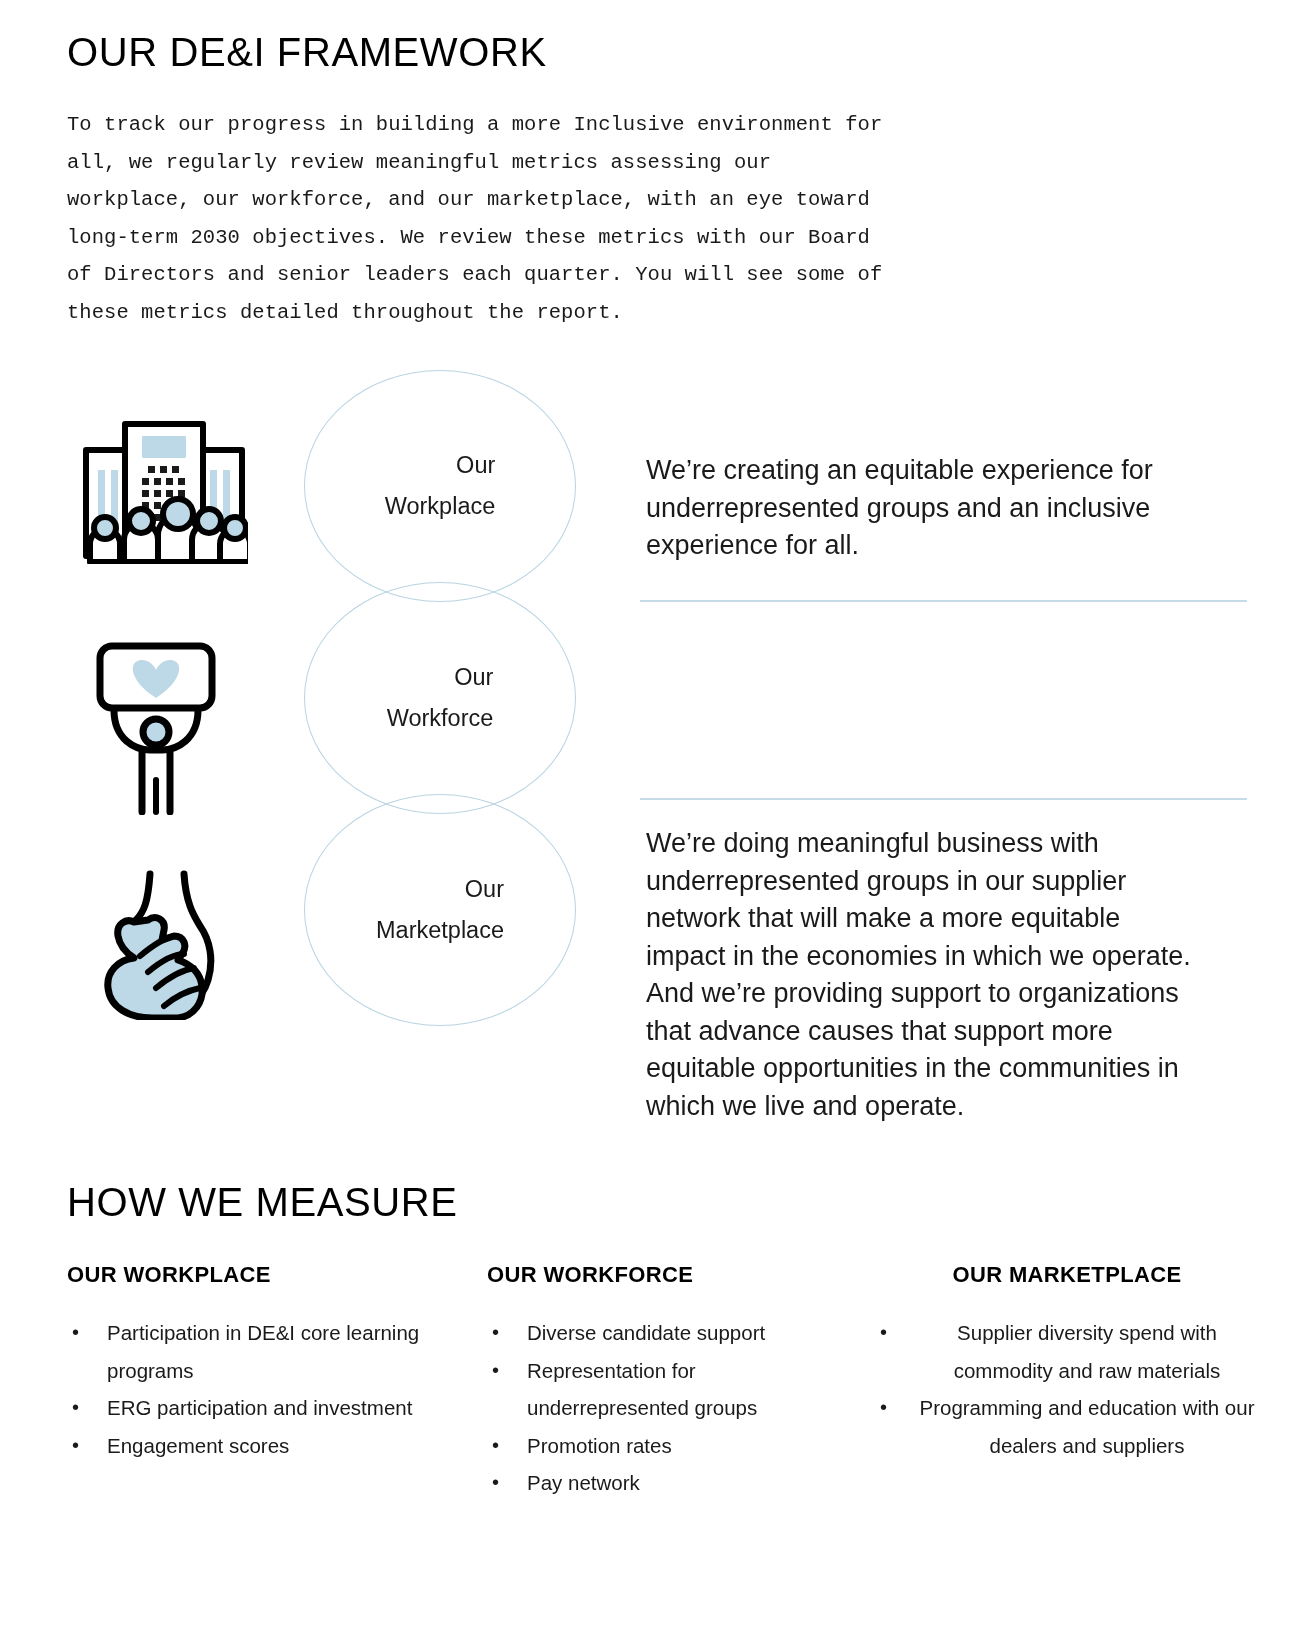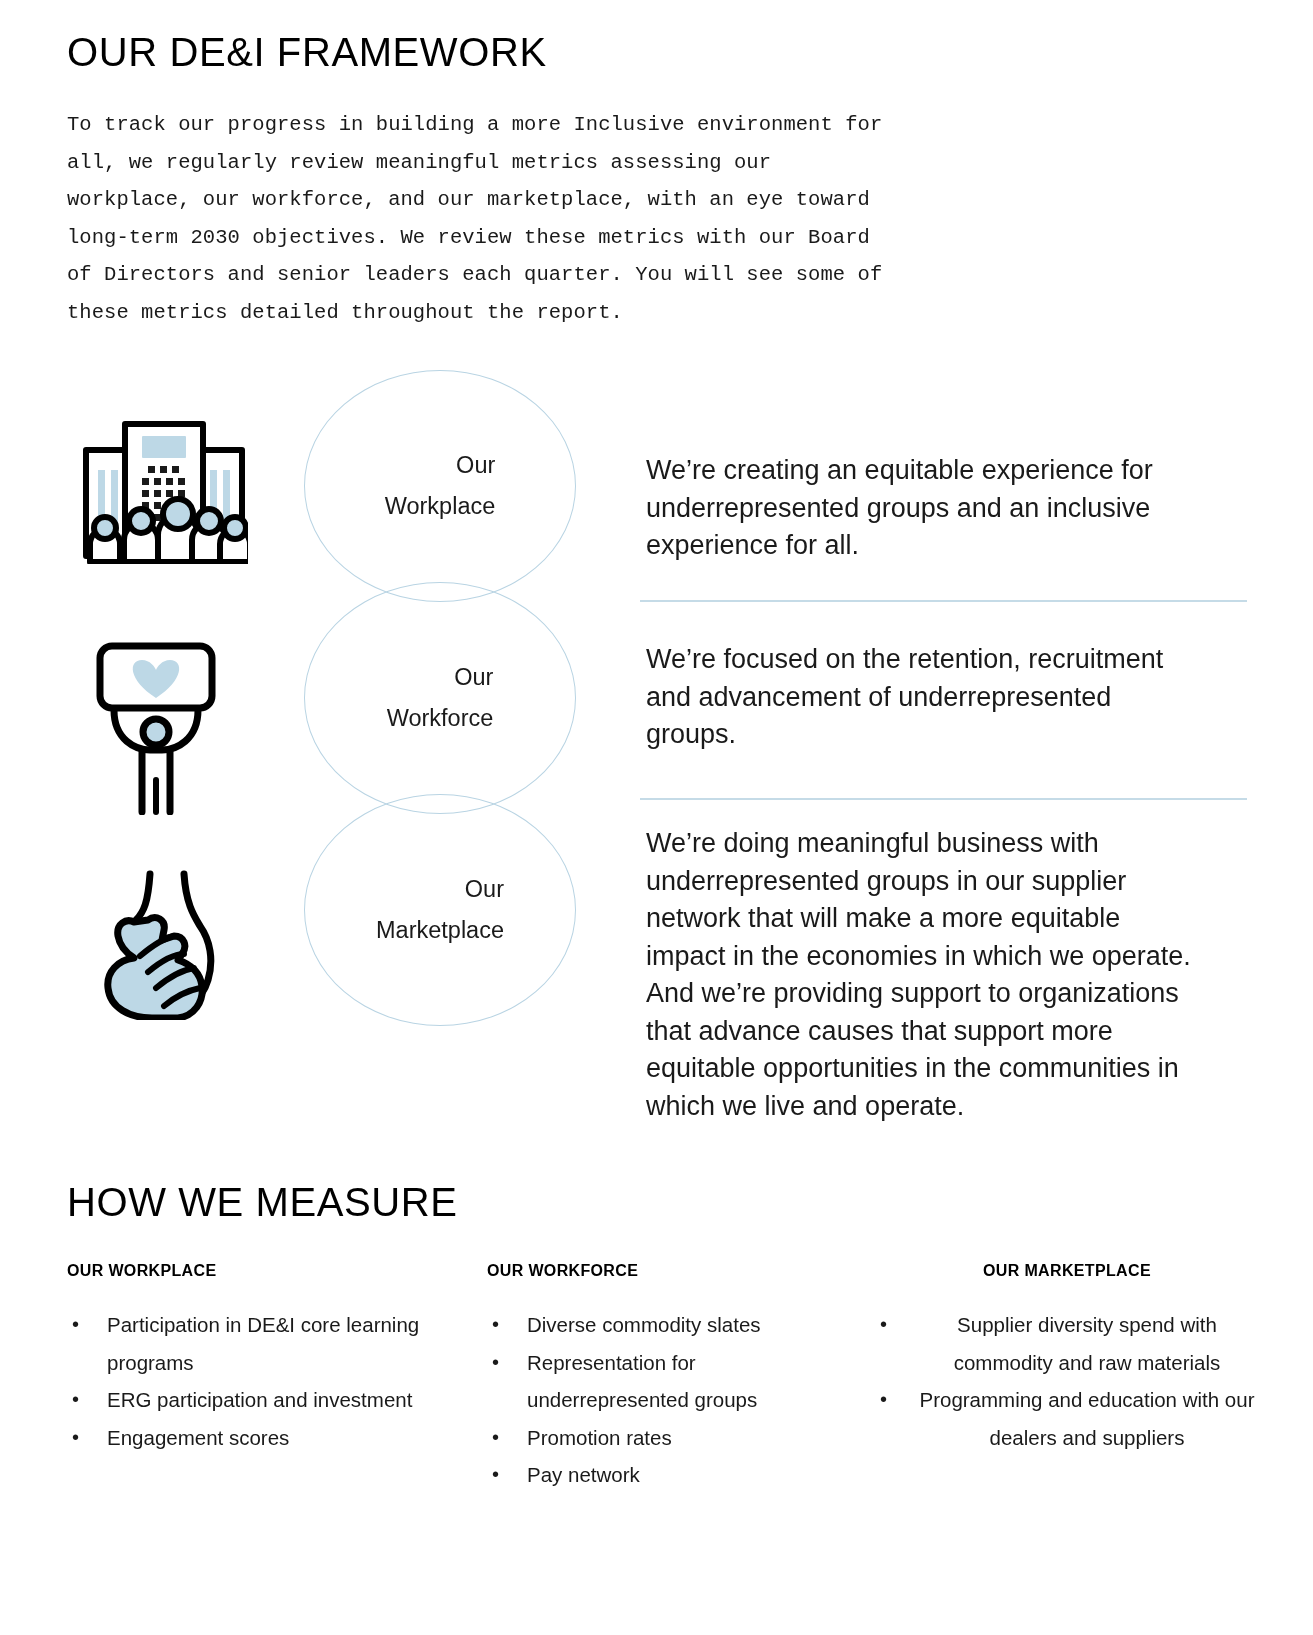--- a/index.html
+++ b/index.html
@@ -121,21 +121,21 @@
     top: 1262px;
     width: 1255px;
     display: flex;
   }
   .mcol { width: 418px; padding-right: 36px; }
   #mcol-0 { width: 420px; }
   #mcol-1 { width: 388px; }
   #mcol-2 { width: 420px; text-align: center; }
 
   .mcol-head {
-    font-size: 16px;
+    font-size: 22px;
     font-weight: 700;
     letter-spacing: 0.35px;
     color: #000;
     margin-bottom: 26px;
   }
   .mlist { list-style: none; }
   .mitem {
     position: relative;
     padding-left: 40px;
     font-size: 20.5px;
@@ -272,21 +272,20 @@
         <div class="c-line">Our</div>
         <div class="c-line">Marketplace</div>
       </div>
     </div>
   </div>
 
   <p class="desc" id="desc-workplace">We’re creating an equitable experience for underrepresented groups and an inclusive experience for all.</p>
 
   <div class="divider" id="divider-1"></div>
 
-  <p class="desc" id="desc-workforce">We’re focused on the retention, recruitment and advancement of underrepresented groups.</p>
 
   <div class="divider" id="divider-2"></div>
 
   <p class="desc" id="desc-marketplace">We’re doing meaningful business with underrepresented groups in our supplier network that will make a more equitable impact in the economies in which we operate. And we’re providing support to organizations that advance causes that support more equitable opportunities in the communities in which we live and operate.</p>
 
   <h2 class="section-title" id="measure-title">HOW WE MEASURE</h2>
 
   <div class="measure-cols">
 
     <div class="mcol" id="mcol-0">
@@ -305,21 +304,21 @@
           <span>Engagement scores</span>
         </li>
       </ul>
     </div>
 
     <div class="mcol" id="mcol-1">
       <div class="mcol-head">OUR WORKFORCE</div>
       <ul class="mlist">
         <li class="mitem">
           <span class="bullet">•</span>
-          <span>Diverse commodity slates</span>
+          <span>Diverse candidate support</span>
         </li>
         <li class="mitem">
           <span class="bullet">•</span>
           <span>Representation for underrepresented groups</span>
         </li>
         <li class="mitem">
           <span class="bullet">•</span>
           <span>Promotion rates</span>
         </li>
         <li class="mitem">

